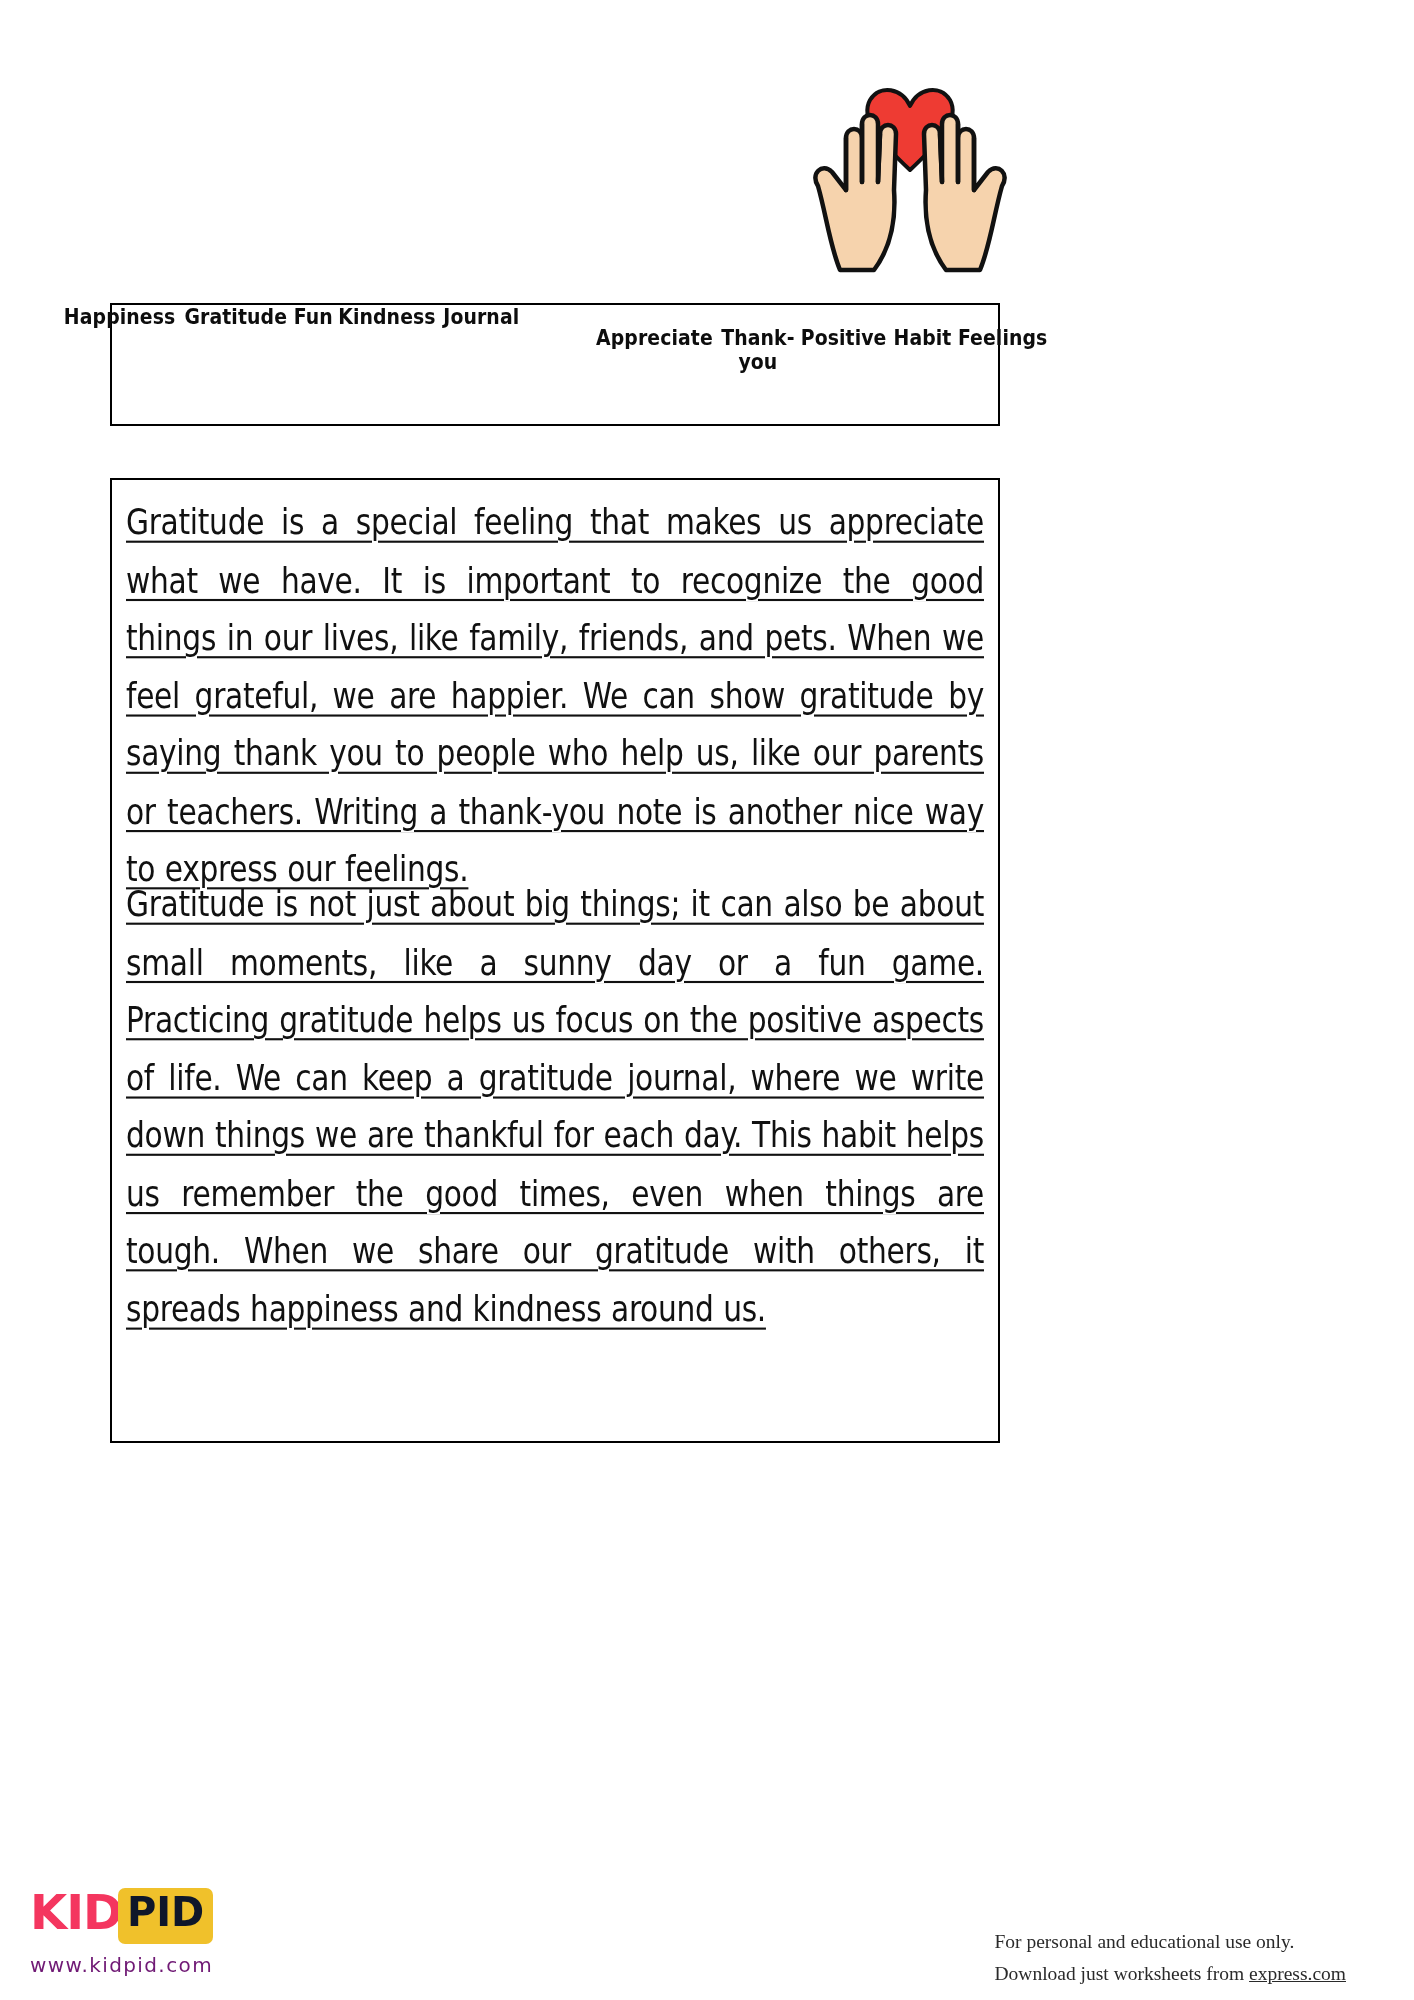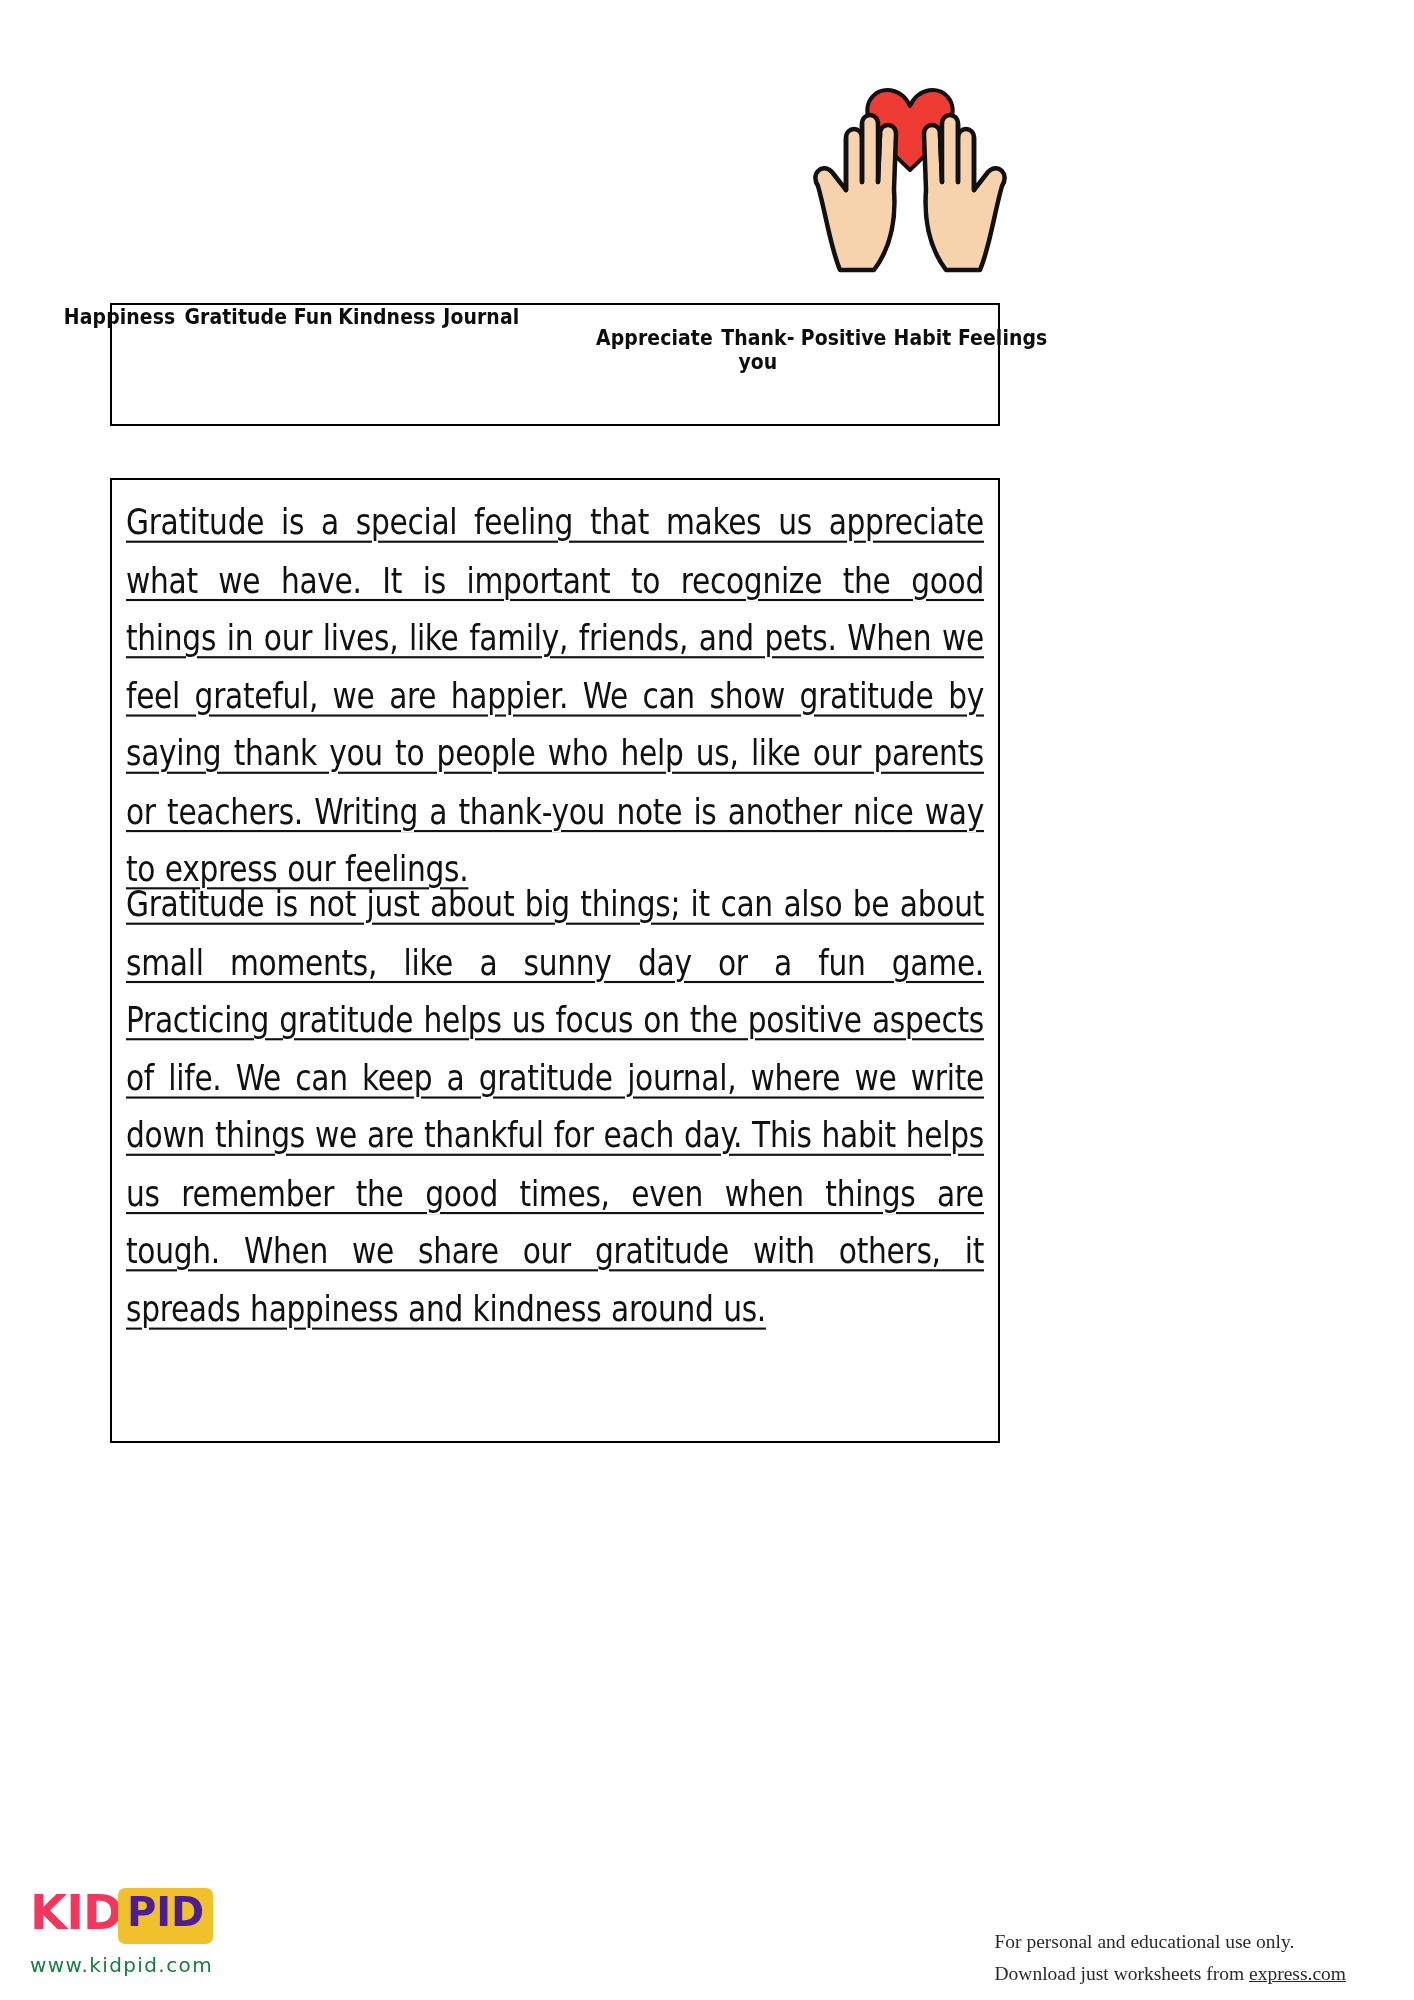--- a/index.html
+++ b/index.html
@@ -141,32 +141,32 @@
     font-weight: bold;
     font-size: 48px;
     color: #f4365f;
     letter-spacing: -1px;
     line-height: 1;
   }
   .logo-pid {
     font-family: "DejaVu Sans", sans-serif;
     font-weight: bold;
     font-size: 40px;
-    color: #4c1d95;
+    color: #0f172a;
     background: #f0c12b;
     border-radius: 7px;
     padding: 4px 9px 6px 9px;
     letter-spacing: 0px;
     line-height: 1;
     margin-left: -4px;
   }
   .logo-url {
     font-family: "DejaVu Sans", sans-serif;
     font-size: 20px;
-    color: #15803d;
+    color: #701a75;
     letter-spacing: 1.4px;
     margin-top: 9px;
   }
 
   .footer-notes {
     position: absolute;
     right: 68px;
     top: 18px;
     text-align: left;
     font-family: "Liberation Serif", "DejaVu Serif", serif;

